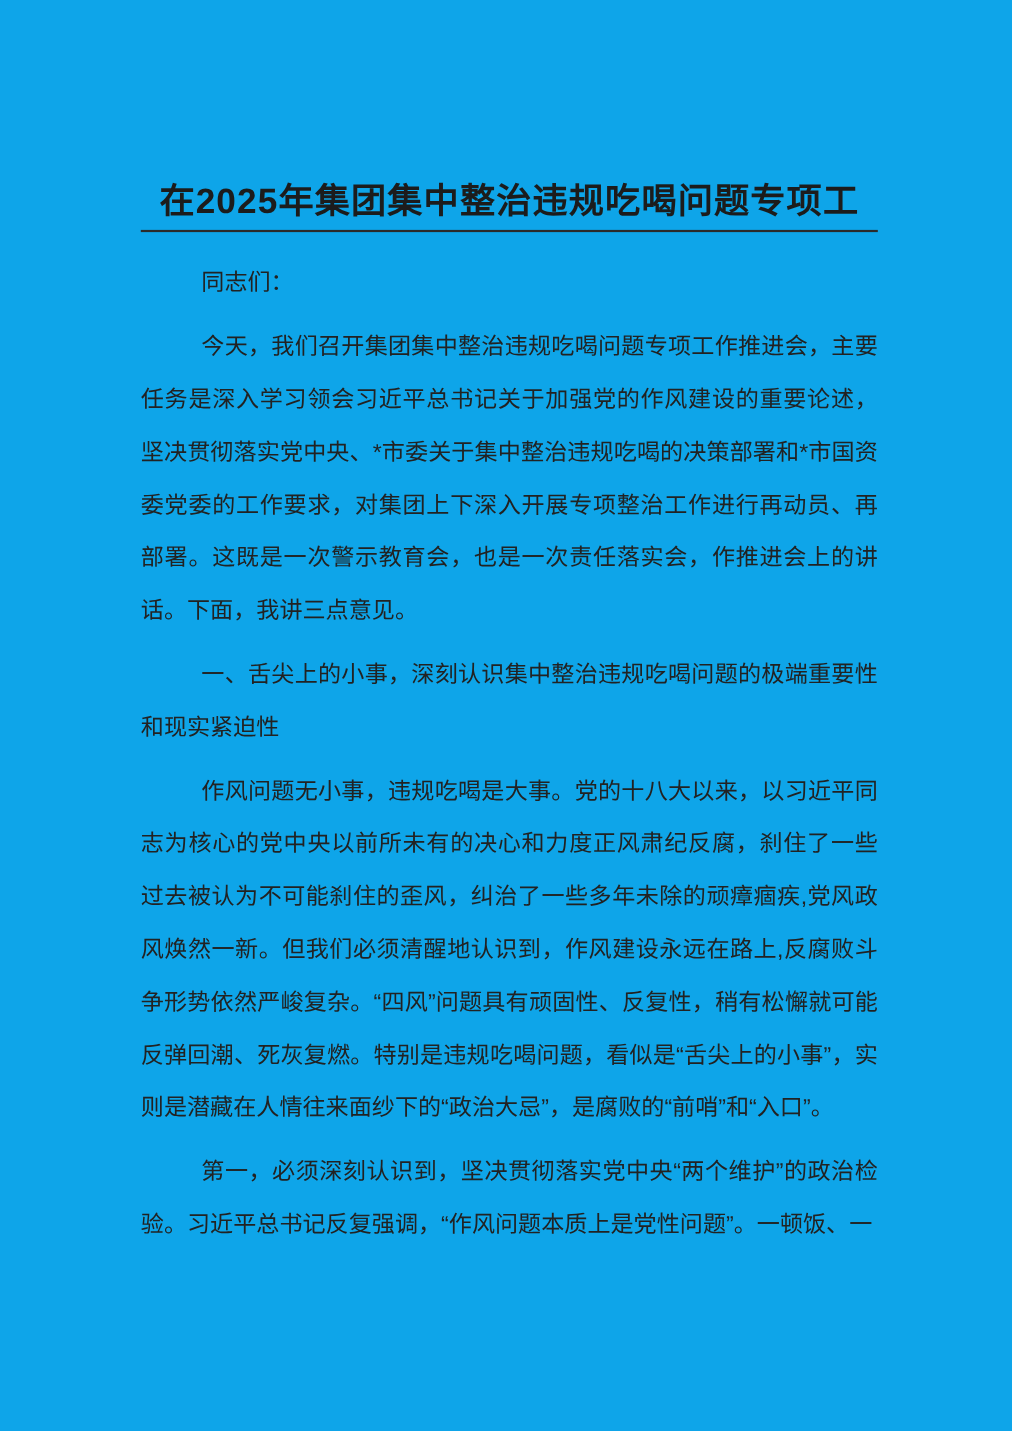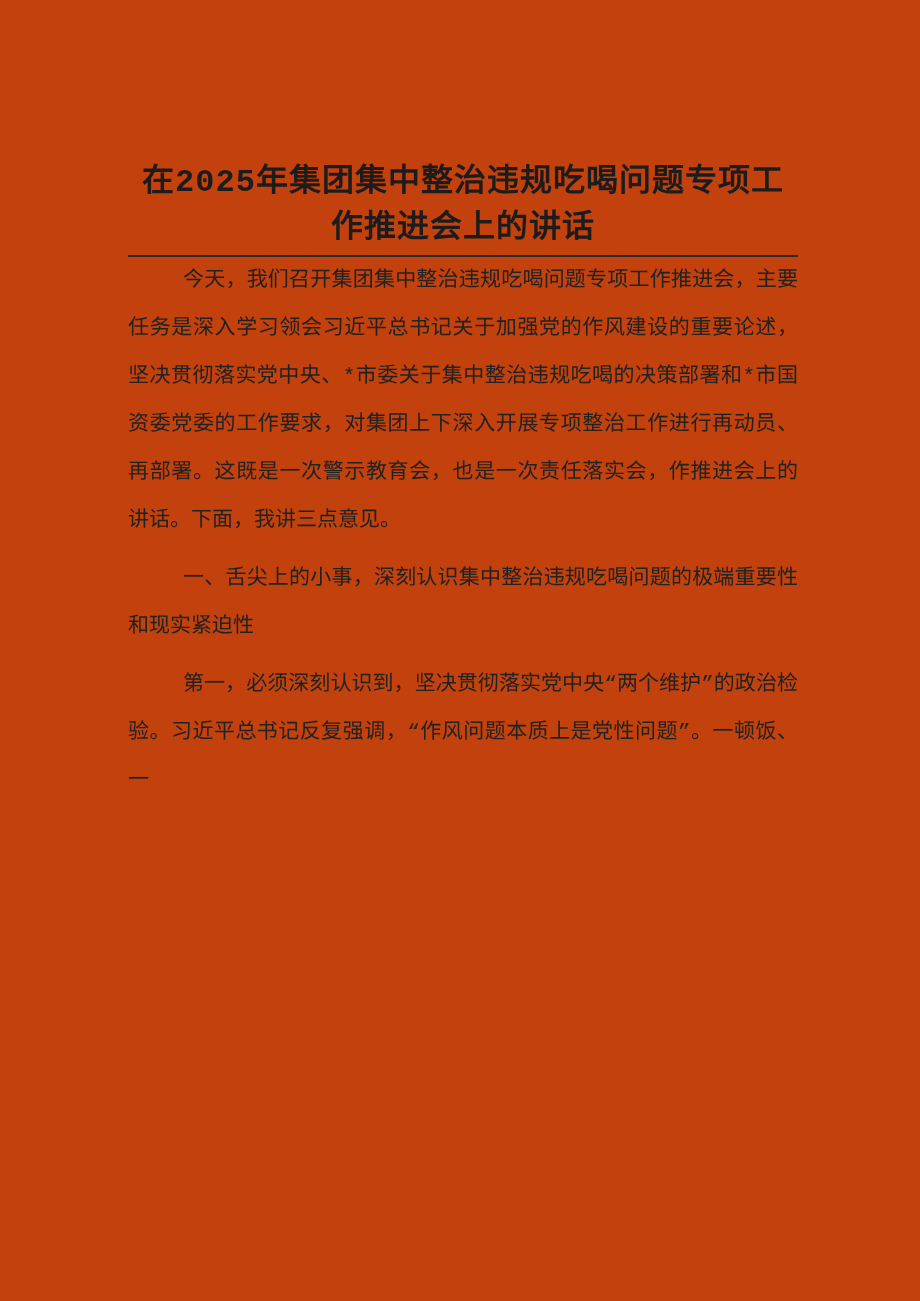--- a/index.html
+++ b/index.html
@@ -4,23 +4,23 @@
 <style>
   html, body {
     margin: 0;
     padding: 0;
     background: #ffffff;
   }
   .page {
     position: relative;
     width: 920px;
     height: 1301px;
-    background: #c2410c;
+    background: #0ea5e9;
     overflow: hidden;
-    font-family: Liberation Mono, monospace;
+    font-family: Liberation Sans, sans-serif;
     color: #1f1f1f;
   }
   .content {
     box-sizing: border-box;
     width: 920px;
     padding-left: 128px;
     padding-right: 122px;
   }
   .doc-title {
     margin: 160px 0 0 0;
@@ -50,29 +50,30 @@
   }
 </style>
 </head>
 <body>
 
 <div class="page">
   <div class="content">
 
     <h1 class="doc-title">
       <span>在2025年集团集中整治违规吃喝问题专项工</span><br>
-      <span>作推进会上的讲话</span>
     </h1>
 
     <div class="title-rule"></div>
 
     <div class="body-text">
+      <p class="first">同志们：</p>
 
       <p>今天，我们召开集团集中整治违规吃喝问题专项工作推进会，主要任务是深入学习领会习近平总书记关于加强党的作风建设的重要论述，坚决贯彻落实党中央、*市委关于集中整治违规吃喝的决策部署和*市国资委党委的工作要求，对集团上下深入开展专项整治工作进行再动员、再部署。这既是一次警示教育会，也是一次责任落实会，作推进会上的讲话。下面，我讲三点意见。</p>
 
       <p>一、舌尖上的小事，深刻认识集中整治违规吃喝问题的极端重要性和现实紧迫性</p>
 
+      <p>作风问题无小事，违规吃喝是大事。党的十八大以来，以习近平同志为核心的党中央以前所未有的决心和力度正风肃纪反腐，刹住了一些过去被认为不可能刹住的歪风，纠治了一些多年未除的顽瘴痼疾,党风政风焕然一新。但我们必须清醒地认识到，作风建设永远在路上,反腐败斗争形势依然严峻复杂。“四风”问题具有顽固性、反复性，稍有松懈就可能反弹回潮、死灰复燃。特别是违规吃喝问题，看似是“舌尖上的小事”，实则是潜藏在人情往来面纱下的“政治大忌”，是腐败的“前哨”和“入口”。</p>
 
       <p>第一，必须深刻认识到，坚决贯彻落实党中央“两个维护”的政治检验。习近平总书记反复强调，“作风问题本质上是党性问题”。一顿饭、一</p>
     </div>
 
   </div>
 </div>
 
 </body></html>

